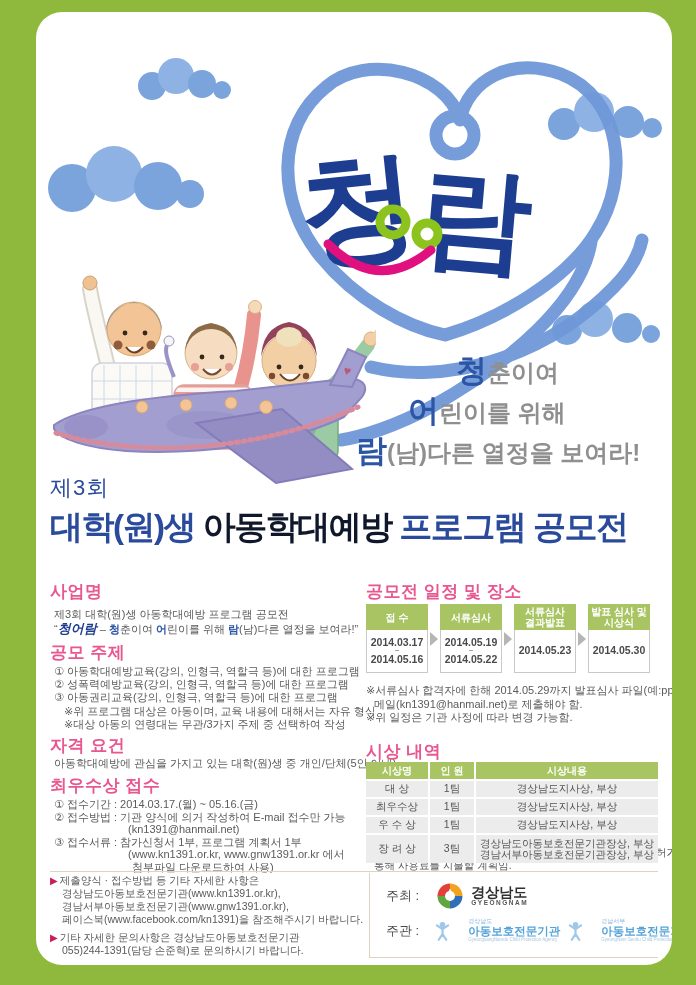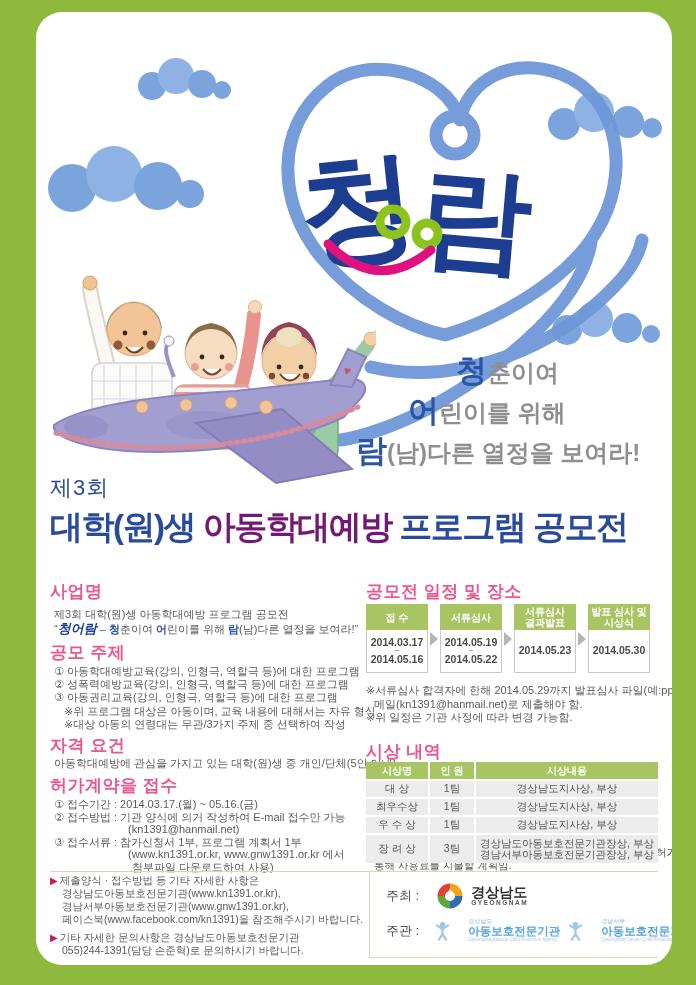--- a/index.html
+++ b/index.html
@@ -15,21 +15,21 @@
 
   
   .slogan-line{position:absolute;white-space:nowrap;z-index:6}
   .slogan-accent{font-size:31px;font-weight:bold;color:#2c55a6}
   .slogan-rest{font-size:24px;font-weight:bold;color:#8f8f8f}
 
   .edition{position:absolute;left:14px;top:461px;font-size:22px;font-weight:normal;
            color:#2a4a9c;letter-spacing:1px;z-index:7}
   .main-title{position:absolute;left:14px;top:493px;font-size:33px;font-weight:bold;
               color:#2a4a9c;letter-spacing:-1.5px;white-space:nowrap;z-index:7}
-  .main-title .hl{color:#701a75}
+  .main-title .hl{color:#0f172a}
 
   
   .steps{position:absolute;left:330px;top:592px;display:flex;align-items:flex-start;z-index:3}
   .step{width:62px}
   .step-head{height:26px;background:#a9c563;display:flex;flex-direction:column;
              justify-content:center;align-items:center;color:#fff;font-size:10px;
              font-weight:bold;line-height:11px;white-space:nowrap}
   .step-body{height:42px;border:1px solid #c9c9c9;border-top:none;background:#fff;
              display:flex;flex-direction:column;justify-content:center;align-items:center}
   .step-date{font-size:10.5px;font-weight:bold;color:#4a4a4a;line-height:11.5px;white-space:nowrap}
@@ -222,21 +222,21 @@
     <div class="body-txt">① 아동학대예방교육(강의, 인형극, 역할극 등)에 대한 프로그램</div>
     <div class="body-txt">② 성폭력예방교육(강의, 인형극, 역할극 등)에 대한 프로그램</div>
     <div class="body-txt">③ 아동권리교육(강의, 인형극, 역할극 등)에 대한 프로그램</div>
     <div class="body-txt" style="padding-left:10px">※위 프로그램 대상은 아동이며, 교육 내용에 대해서는 자유 형식</div>
     <div class="body-txt" style="padding-left:10px">※대상 아동의 연령대는 무관/3가지 주제 중 선택하여 작성</div>
   </div>
 
   <div class="abs sec-h" style="left:14px;top:722px">자격 요건</div>
   <div class="abs body-txt" style="left:18px;top:745px">아동학대예방에 관심을 가지고 있는 대학(원)생 중 개인/단체(5인 이내)</div>
 
-  <div class="abs sec-h" style="left:14px;top:762px">허가계약을 접수</div>
+  <div class="abs sec-h" style="left:14px;top:762px">최우수상 접수</div>
   <div class="abs" style="left:18px;top:786px">
     <div class="body-txt" style="line-height:12.6px">① 접수기간 : 2014.03.17.(월) ~ 05.16.(금)</div>
     <div class="body-txt" style="line-height:12.6px">② 접수방법 : 기관 양식에 의거 작성하여 E-mail 접수만 가능</div>
     <div class="body-txt" style="line-height:12.6px;padding-left:74px">(kn1391@hanmail.net)</div>
     <div class="body-txt" style="line-height:12.6px">③ 접수서류 : 참가신청서 1부, 프로그램 계획서 1부</div>
     <div class="body-txt" style="line-height:12.6px;padding-left:74px">(www.kn1391.or.kr, www.gnw1391.or.kr 에서</div>
     <div class="body-txt" style="line-height:12.6px;padding-left:78px">첨부파일 다운로드하여 사용)</div>
   </div>
 
   <div class="abs sec-h" style="left:330px;top:568px">공모전 일정 및 장소</div>

